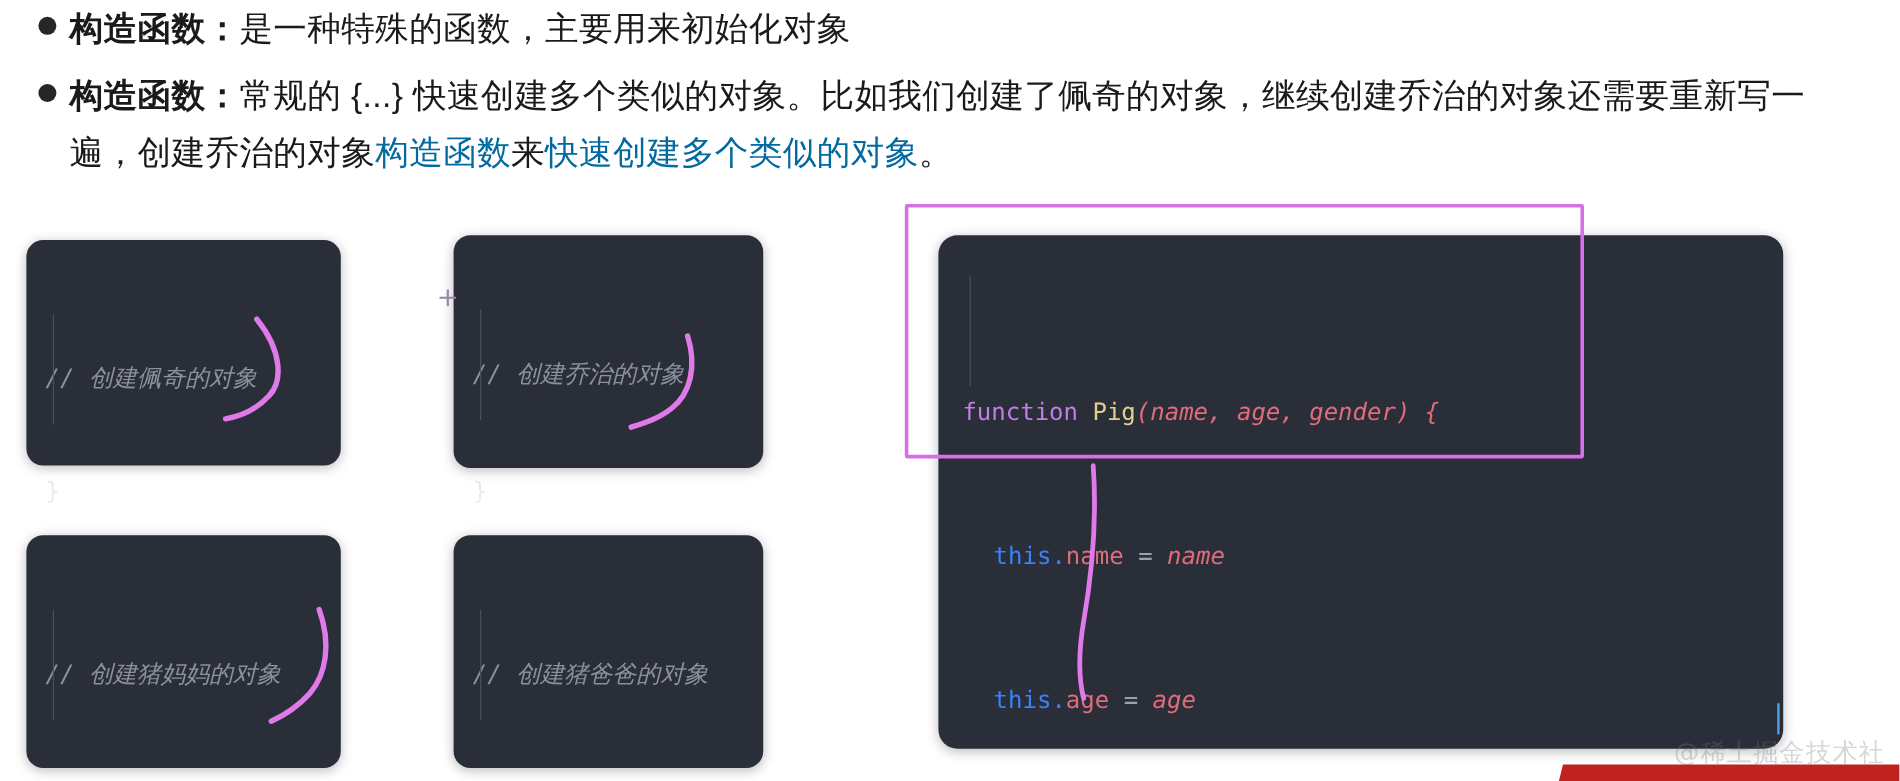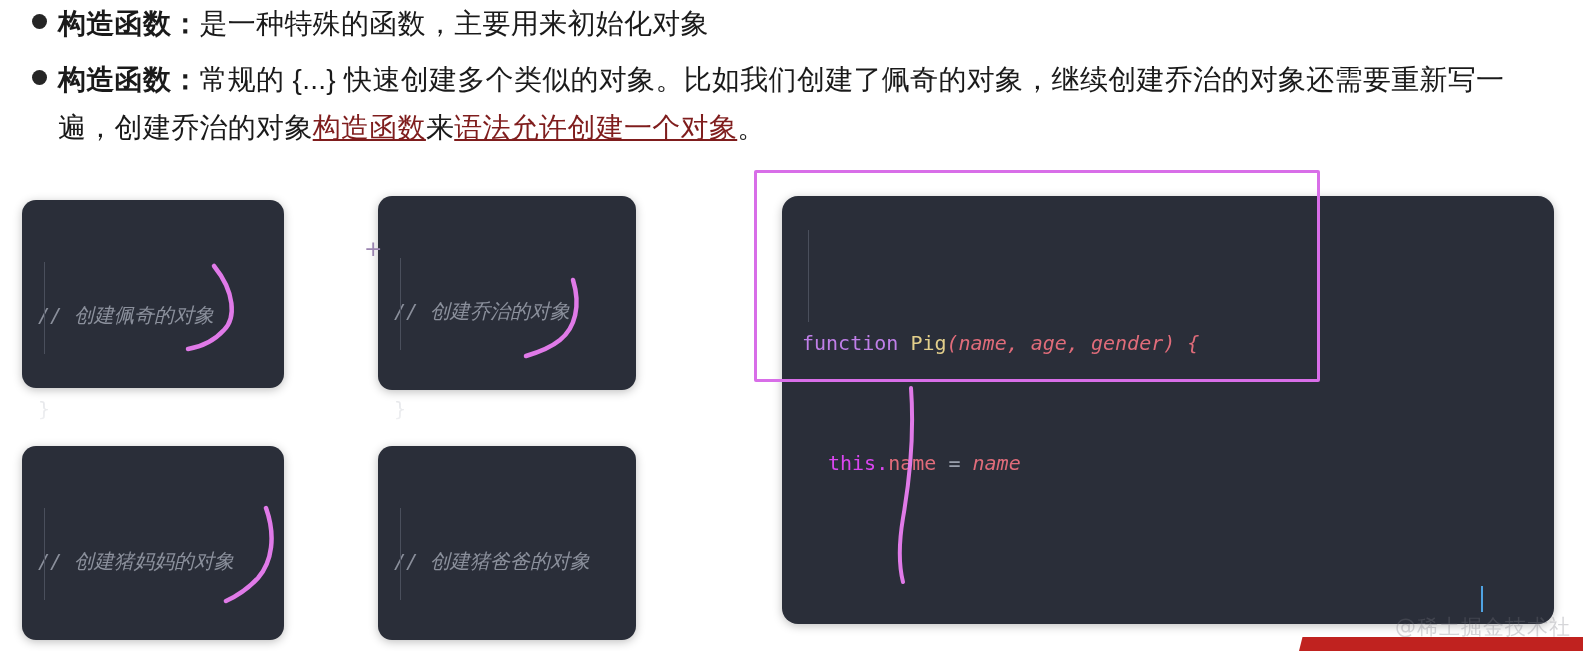--- a/index.html
+++ b/index.html
@@ -37,21 +37,21 @@
     background: #262626;
   }
   .bullet-body {
     margin-left: 30px;
     font-size: 28px;
     line-height: 48px;
     color: #1a1a1a;
     letter-spacing: 0.3px;
   }
   .b { font-weight: bold; }
-  .red { color: #7f1d1d; text-decoration: underline; }
+  .red { color: #0369a1; }
 
   
   .code-card {
     position: absolute;
     background: #2a2e39;
     border-radius: 14px;
     padding: 10px 16px 12px 16px;
     font-family: "DejaVu Sans Mono", "Liberation Mono", monospace;
     font-size: 20px;
     line-height: 30px;
@@ -65,21 +65,21 @@
     left: 22px;
     width: 1px;
     background: #4a4f5c;
   }
   .tok-cmt  { color: #8b909c; font-style: italic; }
   .tok-kw   { color: #c07fe8; }
   .tok-var  { color: #e3cf8b; }
   .tok-prop { color: #e06c7a; }
   .tok-op   { color: #9aa0ad; }
   .tok-fn   { color: #e3cf8b; }
-  .tok-this { color: #d946ef; }
+  .tok-this { color: #3b82f6; }
   .tok-par  { color: #e06c7a; font-style: italic; }
   .tok-punc { color: #c3c8d2; }
 
   
   .reflection {
     position: absolute;
     font-family: "DejaVu Sans Mono", "Liberation Mono", monospace;
     font-size: 20px;
     line-height: 30px;
     white-space: pre;
@@ -139,21 +139,21 @@
 
   <div class="notes">
 
     <div class="bullet-row" style="top:0;">
       <span class="bullet-dot" style="top:14px;"></span>
       <div class="bullet-body"><span class="b">构造函数：</span><span>是一种特殊的函数，主要用来初始化对象</span></div>
     </div>
 
     <div class="bullet-row" style="margin-top:8px;">
       <span class="bullet-dot" style="top:14px;"></span>
-      <div class="bullet-body"><span class="b">构造函数：</span><span>常规的 {...} 快速创建多个类似的对象。比如我们创建了佩奇的对象，继续创建乔治的对象还需要重新写一</span><br><span>遍，创建乔治的对象</span><span class="red">构造函数</span><span>来</span><span class="red">语法允许创建一个对象</span><span>。</span></div>
+      <div class="bullet-body"><span class="b">构造函数：</span><span>常规的 {...} 快速创建多个类似的对象。比如我们创建了佩奇的对象，继续创建乔治的对象还需要重新写一</span><br><span>遍，创建乔治的对象</span><span class="red">构造函数</span><span>来</span><span class="red">快速创建多个类似的对象</span><span>。</span></div>
     </div>
 
   </div>
 
   <div class="reflection" style="left:22px; top:388px; width:262px; height:72px;"><span>}</span></div>
   <div class="reflection" style="left:378px; top:388px; width:258px; height:72px;"><span>}</span></div>
 
   <div class="code-card" style="left:22px; top:200px; width:262px; height:188px;">
     <div class="indent-guide" style="top:62px; height:92px;"></div>
     <div><span class="tok-cmt">// 创建佩奇的对象</span></div>
@@ -189,27 +189,28 @@
   <div class="code-card" style="left:378px; top:446px; width:258px; height:194px;">
     <div class="indent-guide" style="top:62px; height:92px;"></div>
     <div><span class="tok-cmt">// 创建猪爸爸的对象</span></div>
     <div><span class="tok-kw">const</span> <span class="tok-var">Dad</span> <span class="tok-op">=</span> <span class="tok-punc">{</span></div>
     
     
     
     
   </div>
 
-  <div class="code-card" style="left:782px; top:196px; width:772px; height:428px; padding:12px 20px; border-radius:16px;">
+  <div class="code-card" style="left:782px; top:196px; width:704px; height:428px; padding:12px 20px; border-radius:16px;">
     <div class="indent-guide" style="left:26px; top:34px; height:92px;"></div>
 
     <div><span class="tok-kw">function</span> <span class="tok-fn">Pig</span><span class="tok-par">(name, age, gender) {</span></div>
 
     <div style="padding-left:26px;"><span class="tok-this">this.</span><span class="tok-prop">name</span> <span class="tok-op">=</span> <span class="tok-par">name</span></div>
 
+    <div style="padding-left:26px;"><span class="tok-this">this.</span><span class="tok-prop">age</span> <span class="tok-op">=</span> <span class="tok-par">age</span></div>
 
     
 
     
 
     
     
 
     
     

